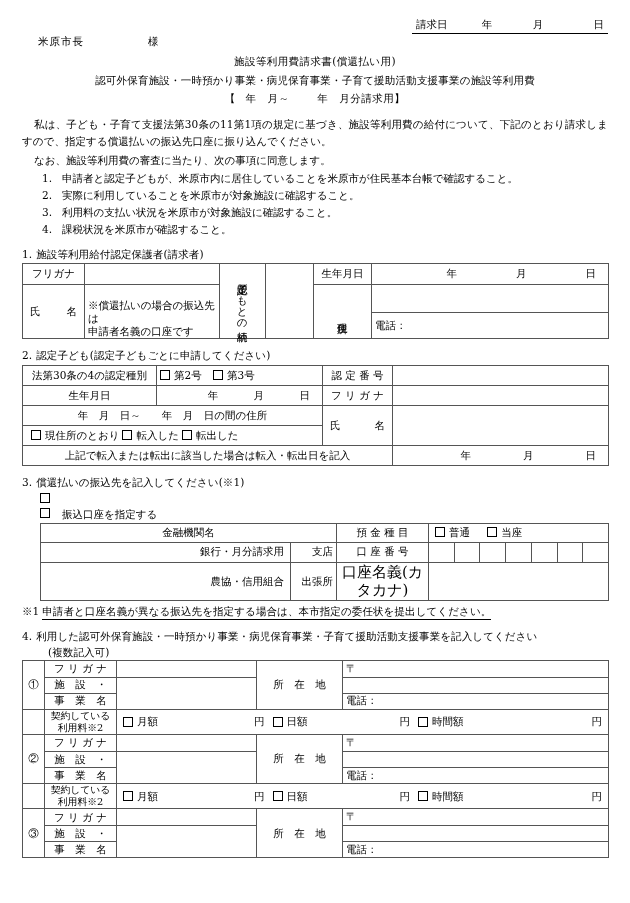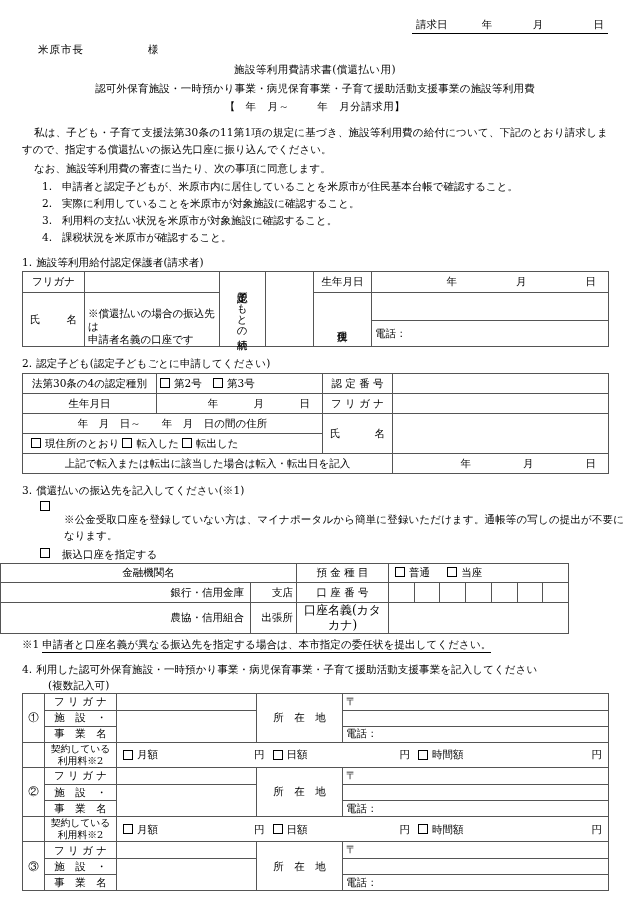--- a/index.html
+++ b/index.html
@@ -46,21 +46,21 @@
     padding-bottom: 2px;
     width: 196px;
     justify-content: space-between;
   }
   .claim-date .lbl { padding-left: 4px; }
   .claim-date .u { padding-right: 6px; }
   .claim-date .u2 { padding-right: 16px; }
   .claim-date .u3 { padding-right: 4px; }
 
   .addressee {
-    margin-top: 8px;
+    margin-top: 0;
     padding-left: 16px;
     display: flex;
     align-items: flex-start;
   }
   .addressee .mayor { letter-spacing: 1px; }
   .addressee .sama { margin-left: 64px; }
 
   .title1 {
     text-align: center;
     margin-top: 6px;
@@ -394,69 +394,68 @@
 
   <div class="pad">
 
     <div class="sec-head">
       <span class="num">3.</span><span>償還払いの振込先を記入してください(※1)</span>
     </div>
 
     <div class="opt-line">
       <span class="cb"></span>
     </div>
-    <div class="opt-note">※公金受取口座を登録していない方は、マイナポータルから簡単に登録いただけます。通帳等の写しの提出が不要になります。</div>
 
     <div class="opt-line">
       <span class="cb"></span>
       <span style="margin-left:8px">振込口座を指定する</span>
     </div>
   </div>
 
-  <div style="">
+  <div style="padding-left:40px">
     <table class="ftab" style="width:568px">
       <colgroup>
         <col style="width:250px">
           <col style="width:46px">
           <col style="width:92px">
           <col style="width:180px">
       </colgroup>
       <tbody>
           <tr>
         <td class="hd ctr" colspan="2" style="height:18px">金融機関名</td>
         <td class="hd">預 金 種 目</td>
         <td style="padding-left:6px">
           <span class="cb"></span><span>普通</span>
           <span class="cb" style="margin-left:14px"></span><span>当座</span>
         </td>
       </tr>
       <tr>
         <td class="rgt dotted-b" style="height:19px;padding-right:6px">
-          <span>銀行・信用金庫</span>
+          <span>銀行・月分請求用</span>
         </td>
         <td class="rgt dotted-b">支店</td>
         <td class="hd">口 座 番 号</td>
         <td style="padding:0">
           <div class="acct-grid" style="height:19px">
             <span></span>
             <span></span>
             <span></span>
             <span></span>
             <span></span>
             <span></span>
             <span></span>
           </div>
         </td>
       </tr>
       <tr>
         <td class="rgt" style="height:19px;padding-right:6px">
           <span>農協・信用組合</span>
         </td>
         <td class="rgt">出張所</td>
-        <td class="hd" style="font-size:12px">口座名義(カタカナ)</td>
+        <td class="hd" style="font-size:15px">口座名義(カタカナ)</td>
         <td></td>
       </tr>
     </tbody>
       </table>
   </div>
 
   <div class="pad">
     <div class="note1">
       <span class="mark">※1</span>
       <span class="txt">申請者と口座名義が異なる振込先を指定する場合は、本市指定の委任状を提出してください。</span>

